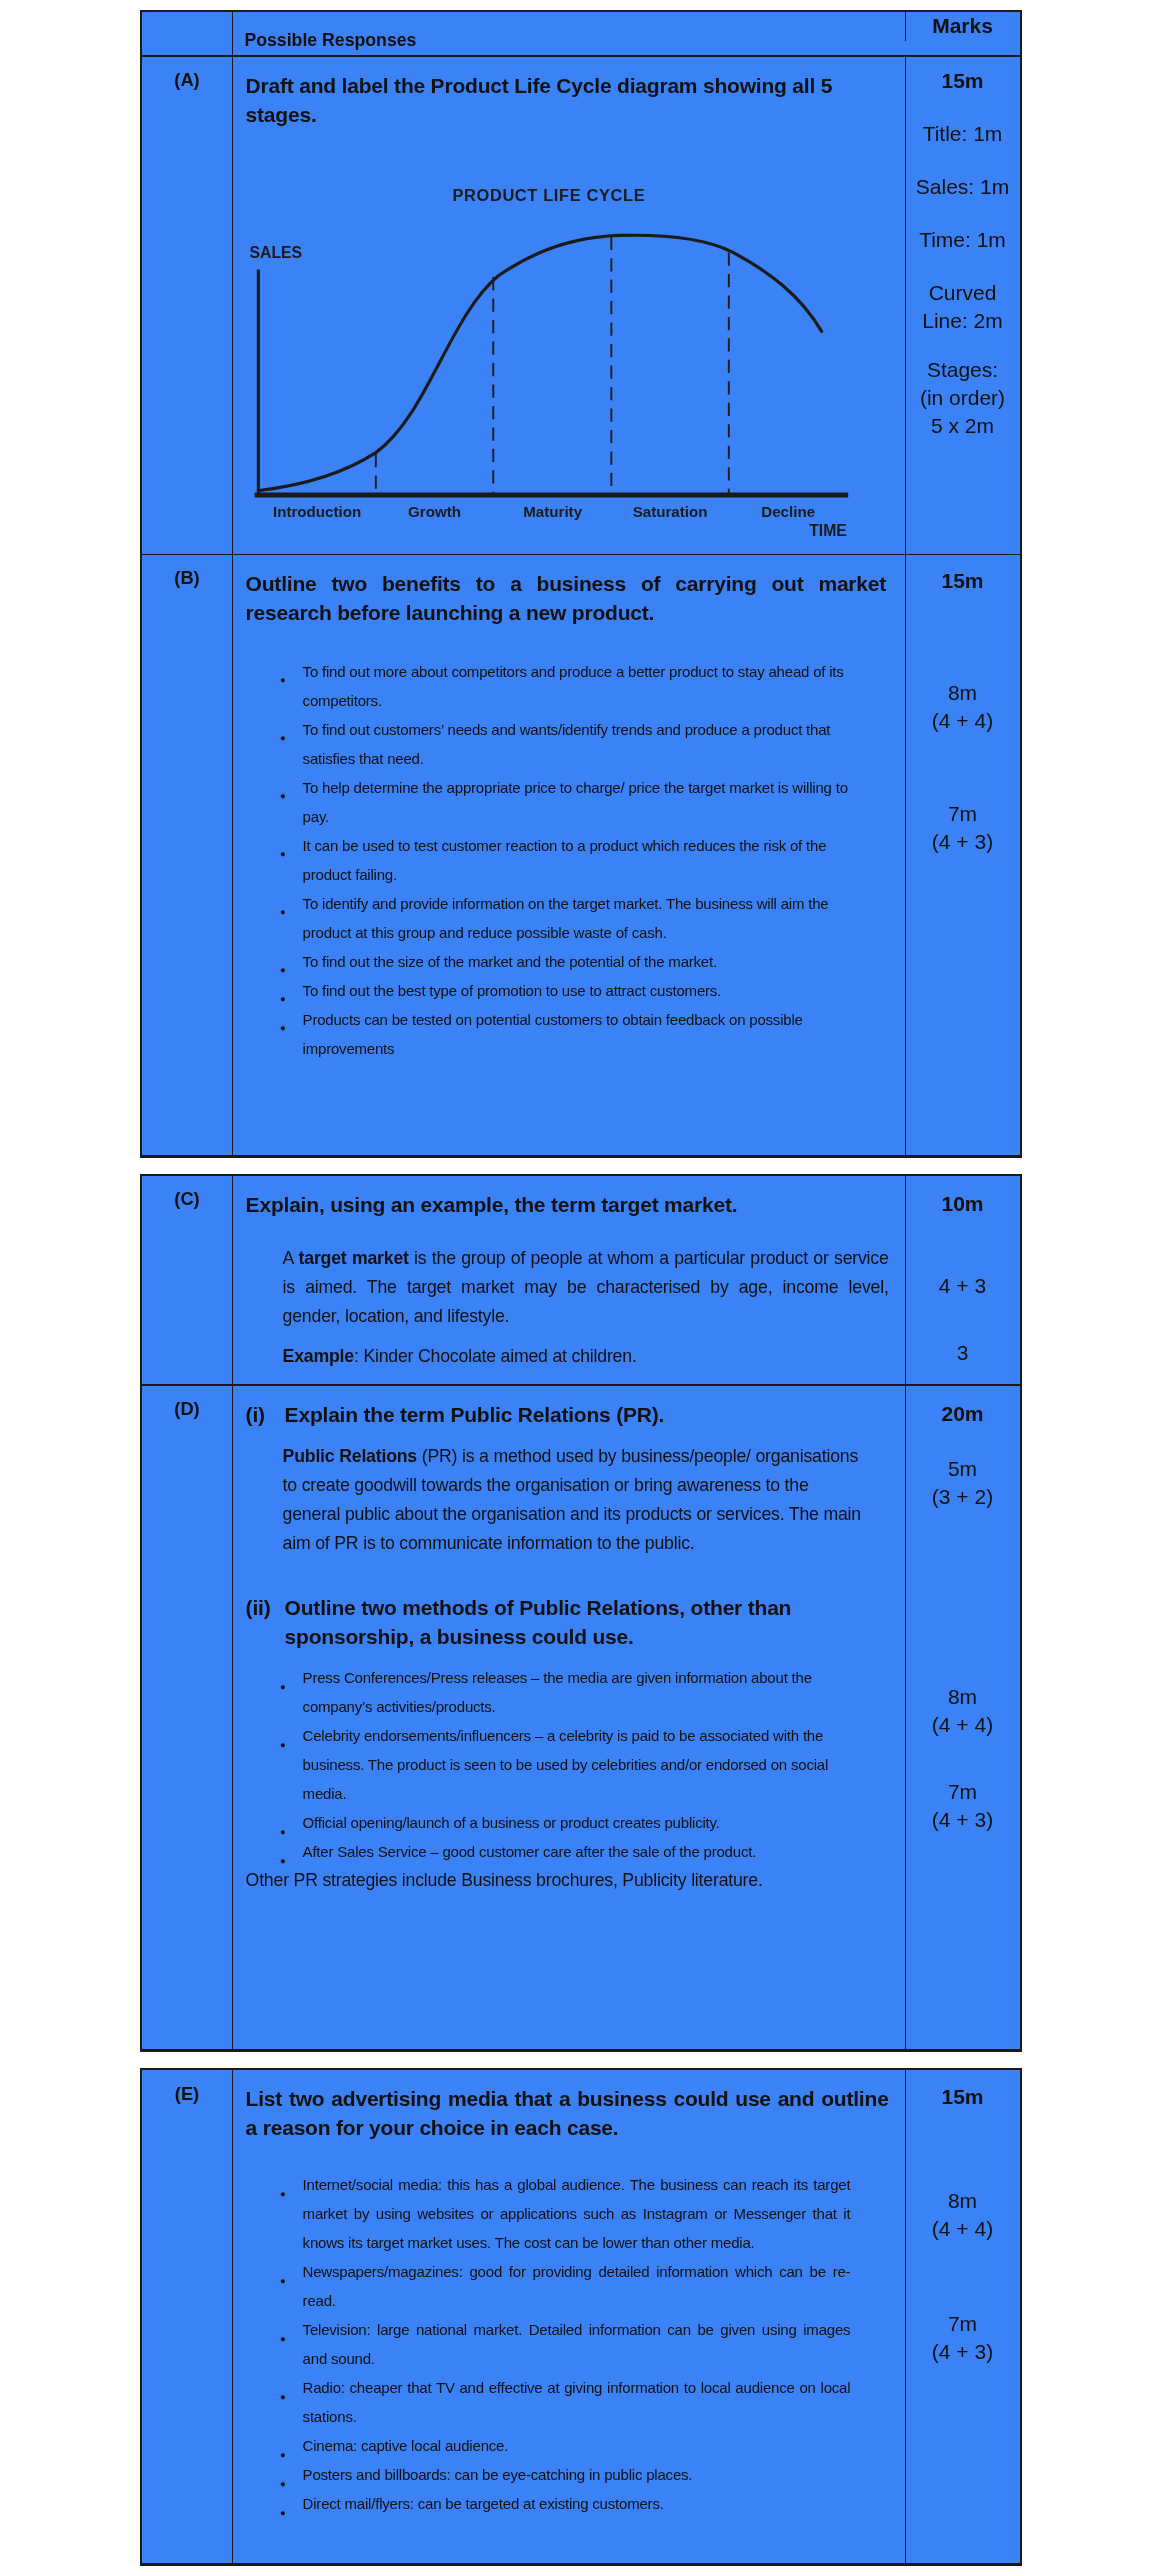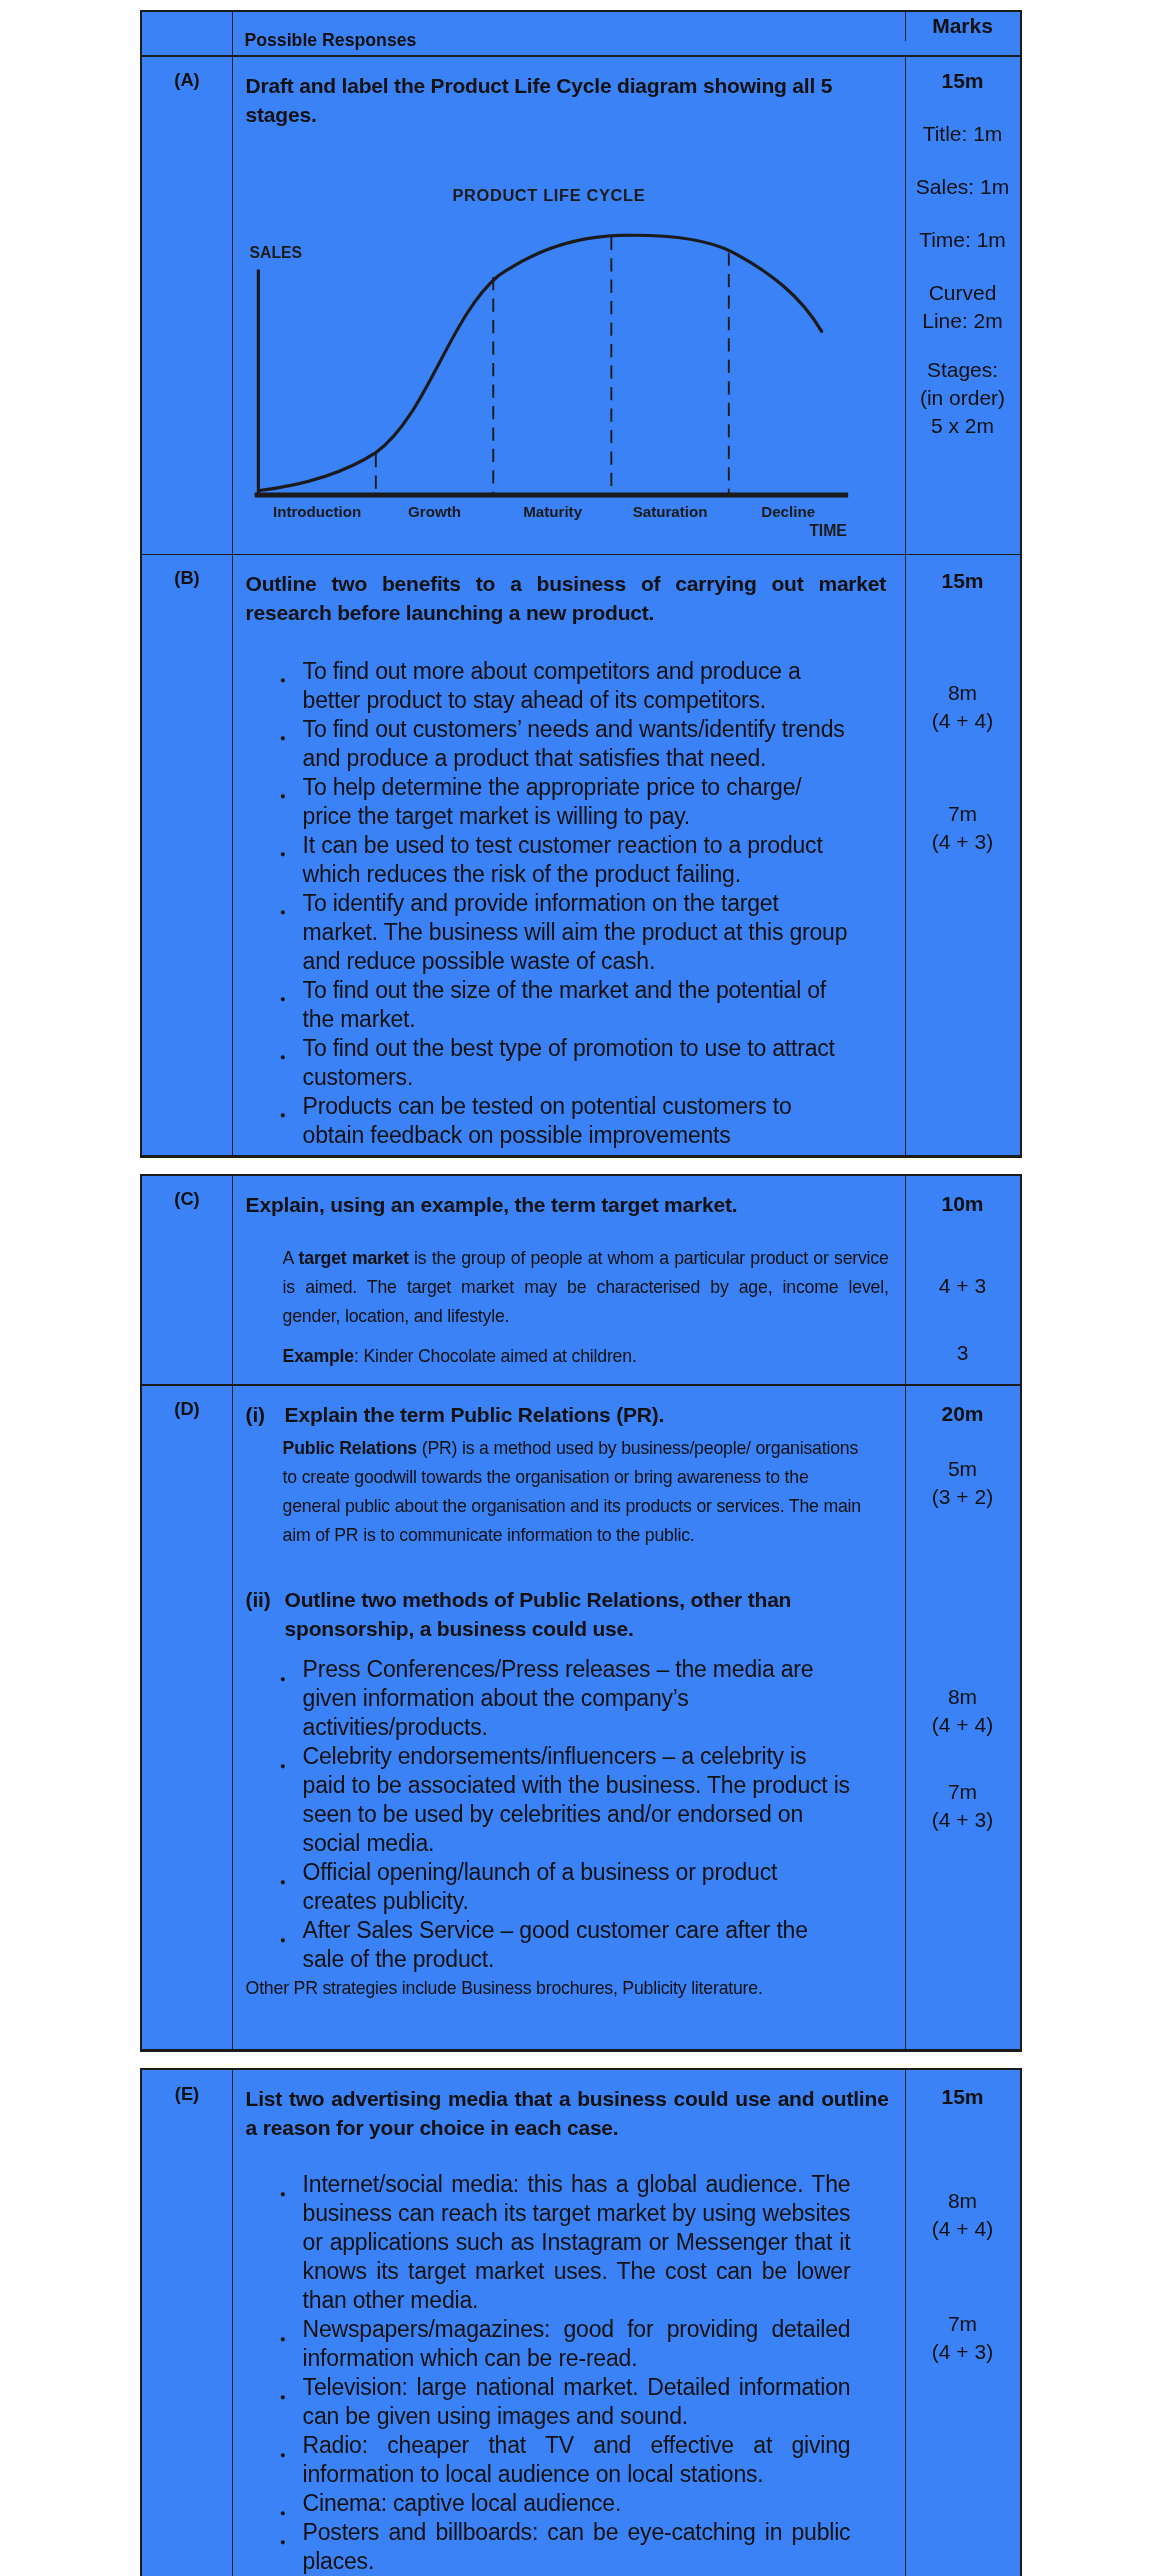--- a/index.html
+++ b/index.html
@@ -68,21 +68,21 @@
   .hang { padding-left: 39px; padding-right: 95px; }
   .hnum { display: inline-block; width: 39px; margin-left: -39px; }
   ul.bl {
     list-style: none;
     margin: 30px 0 0 0;
     padding: 0 0 0 32px;
   }
   ul.bl li {
     position: relative;
     padding: 0 42px 0 25px;
-    font-size: 23px;
+    font-size: 15px;
     line-height: 29px;
     letter-spacing: -0.2px;
   }
   ul.bl li::before {
     content: "●";
     position: absolute;
     left: 2.5px;
     top: 8.8px;
     font-size: 9.5px;
   }
@@ -216,21 +216,21 @@
         <div class="mk total" style="top:14px">10m</div>
         <div class="mk" style="top:96px">4 + 3</div>
         <div class="mk" style="top:163px">3</div>
       </div>
     </div>
 
     <div class="row" style="min-height:663px;border-top-width:2.5px">
       <div class="cell letter">(D)</div>
       <div class="cell content">
         <p class="q hang"><span class="hnum">(i)</span><span>Explain the term Public Relations (PR).</span></p>
-        <p class="body ind" style="margin-top:5px"><b>Public Relations</b><span> (PR) is a method used by business/people/ organisations to create goodwill towards the organisation or bring awareness to the general public about the organisation and its products or services.  The main aim of PR is to communicate information to the public.</span></p>
+        <p class="body ind" style="margin-top:13px"><b>Public Relations</b><span> (PR) is a method used by business/people/ organisations to create goodwill towards the organisation or bring awareness to the general public about the organisation and its products or services.  The main aim of PR is to communicate information to the public.</span></p>
         <p class="q hang" style="margin-top:35px"><span class="hnum">(ii)</span><span>Outline two methods of Public Relations, other than sponsorship, a business could use.</span></p>
         <ul class="bl tight">
           <li>Press Conferences/Press releases – the media are given information about the company’s activities/products.</li>
           <li>Celebrity endorsements/influencers – a  celebrity is paid to be associated with the business. The product is seen to be used by celebrities and/or endorsed on social media.</li>
           <li>Official opening/launch of a business or product creates publicity.</li>
           <li>After Sales Service – good customer care after the sale of the product.</li>
         </ul>
         <p class="body note">Other PR strategies include Business brochures, Publicity literature.</p>
       </div>
       <div class="cell marks">

